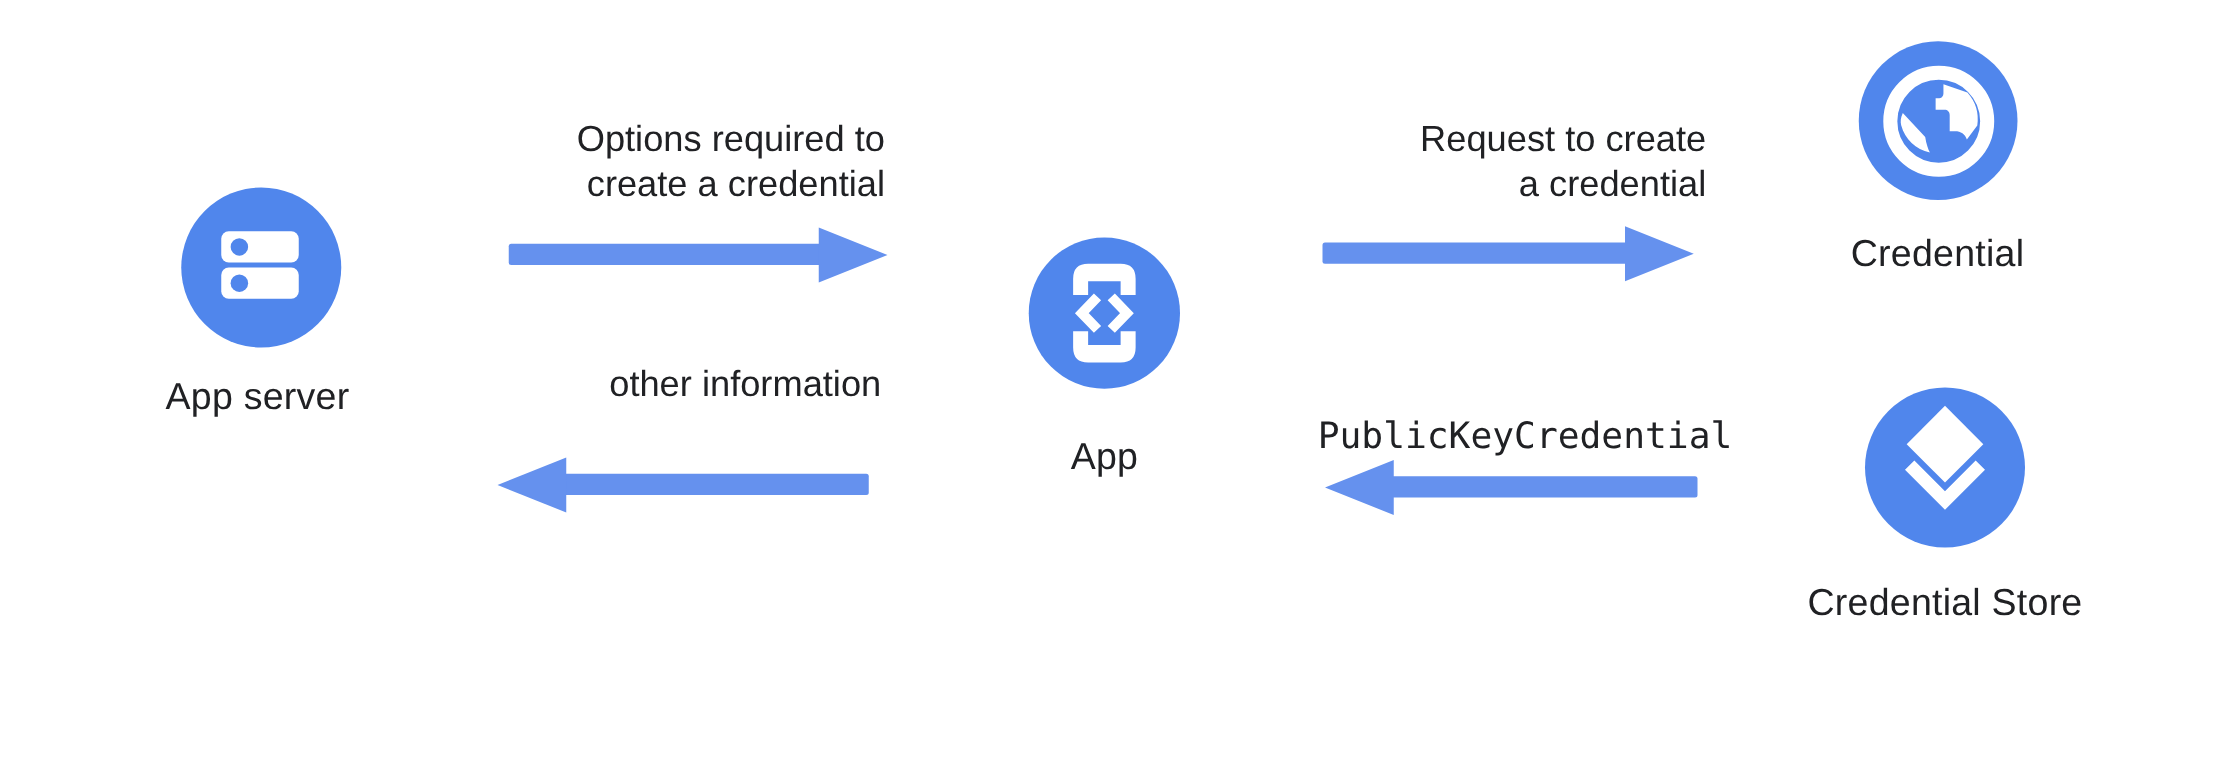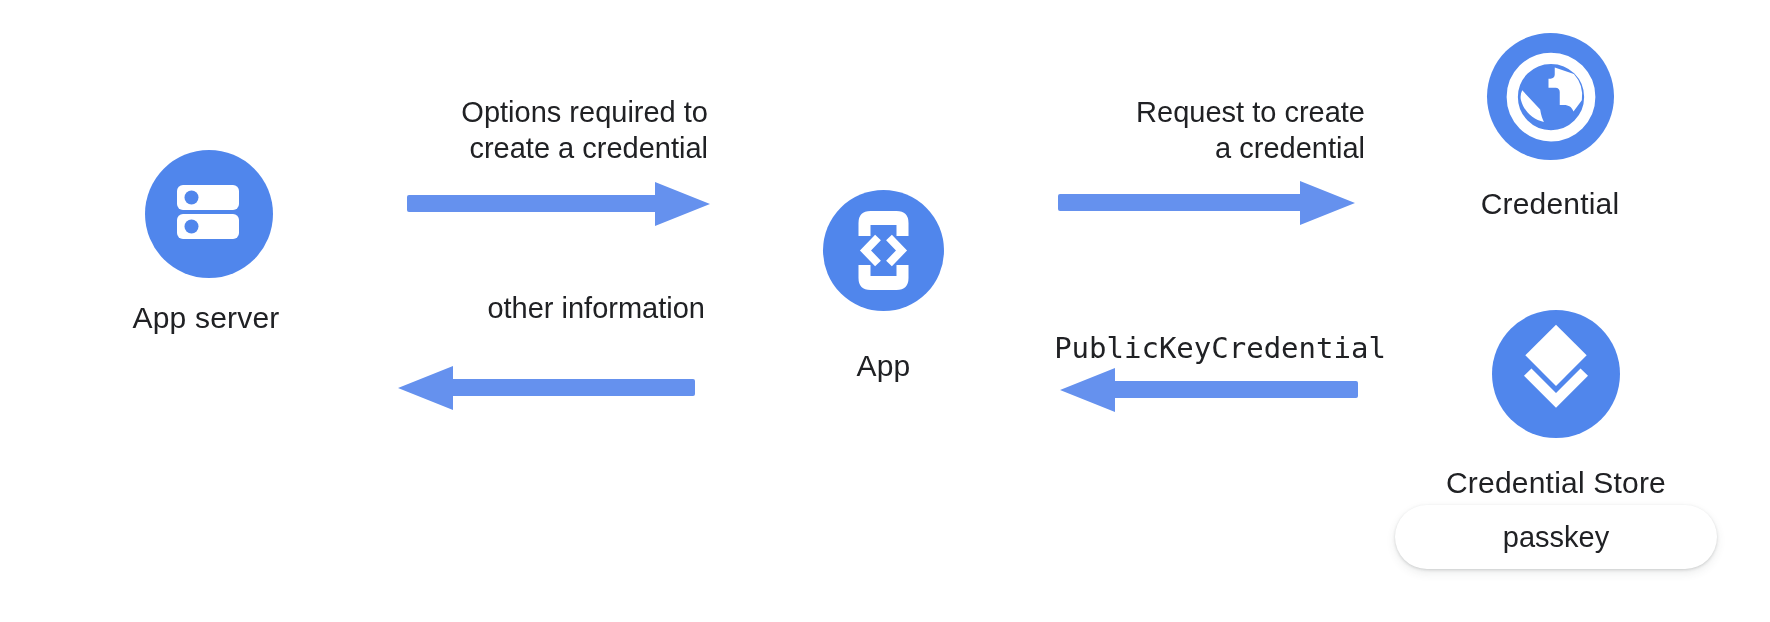--- a/index.html
+++ b/index.html
@@ -147,17 +147,14 @@
     <div class="head"></div>
   </div>
 
   <div class="abs circle" style="left:1492px;top:310px;width:128px;height:128px;">
     <svg width="128" height="128" viewBox="0 0 48 48">
       <polygon fill="#ffffff" points="24,5.5 35.5,17 24,28.5 12.5,17"></polygon>
       <polygon fill="#ffffff" points="12,24.7 24,36.7 36,24.7 33.2,21.9 24,31.1 14.8,21.9"></polygon>
     </svg>
   </div>
   <div class="abs node-label" style="left:1396px;top:452px;width:320px;">Credential Store</div>
-  <div class="abs pill" style="left:1395px;top:505px;width:322px;height:64px;">
-    <span>passkey</span>
-  </div>
 
 </div>
 
 </body></html>

